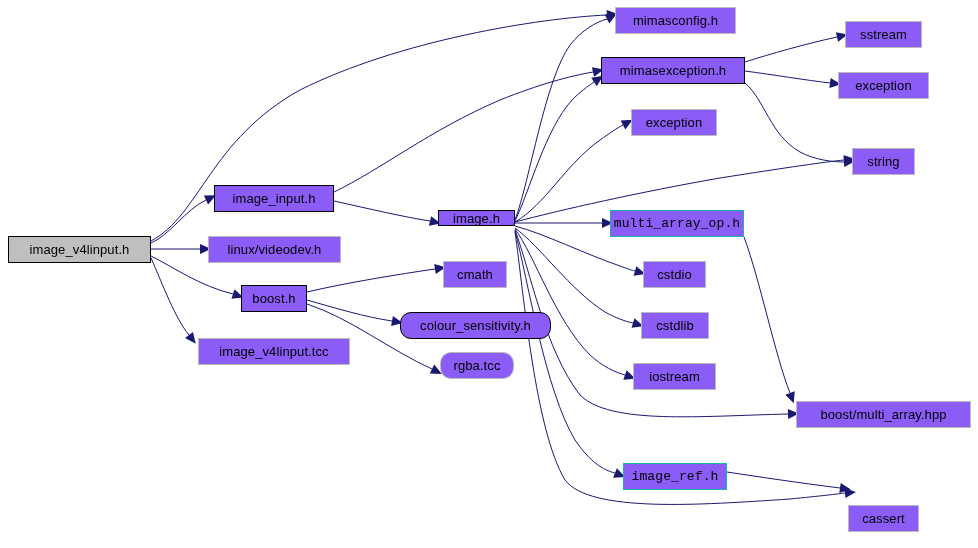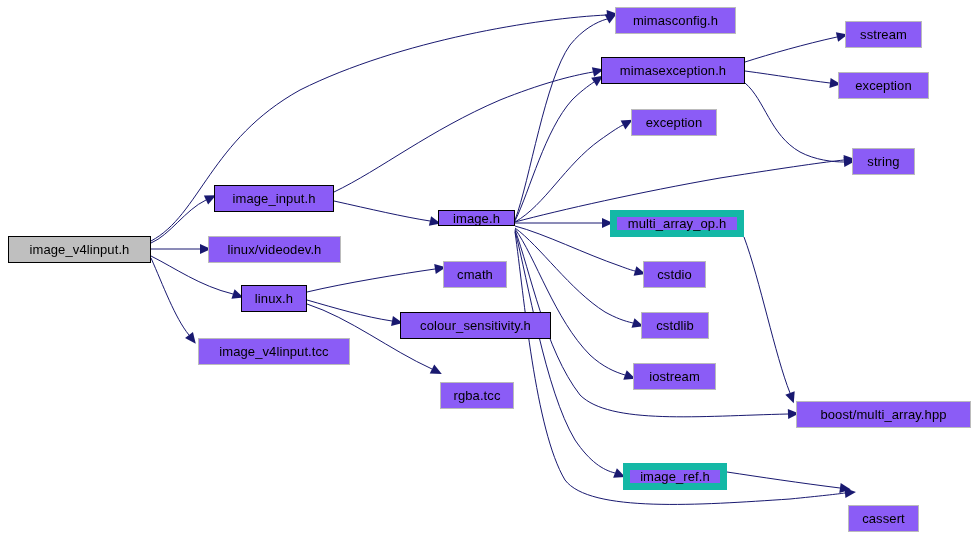--- a/index.html
+++ b/index.html
@@ -34,21 +34,21 @@
     white-space: nowrap;
     font-size: 13px;
     line-height: 1;
     letter-spacing: 0.1px;
     color: #000000;
     background: #8b5cf6;
     border: 1px solid #bbbbbb;
     z-index: 5;
   }
   .node.black   { border: 1px solid #000000; }
-  .node.red     { border: 7px solid #14b8a6; }
+  .node.red     { border: 1px solid #14b8a6; font-family: Liberation Mono, monospace; }
   .node.current {
     border: 1px solid #000000;
     background: #bfbfbf;
   }
 </style>
 </head>
 <body>
 
 <div id="graph">
 
@@ -115,35 +115,35 @@
       <div class="node current" style="left: 8px; top: 236px; width: 143px; height: 27px;">
         <span>image_v4linput.h</span>
       </div>
       <div class="node black" style="left: 214px; top: 185px; width: 120px; height: 27px;">
         <span>image_input.h</span>
       </div>
       <div class="node " style="left: 208px; top: 236px; width: 133px; height: 27px;">
         <span>linux/videodev.h</span>
       </div>
       <div class="node black" style="left: 241px; top: 285px; width: 66px; height: 27px;">
-        <span>linux.h</span>
+        <span>boost.h</span>
       </div>
       <div class="node " style="left: 198px; top: 338px; width: 152px; height: 27px; text-align: center;">
         <span>image_v4linput.tcc</span>
       </div>
       <div class="node black" style="left: 438px; top: 210px; width: 77px; height: 16px;">
         <span>image.h</span>
       </div>
       <div class="node " style="left: 443px; top: 261px; width: 64px; height: 27px;">
         <span>cmath</span>
       </div>
-      <div class="node black" style="left: 400px; top: 312px; width: 151px; height: 27px;">
+      <div class="node black" style="left: 400px; top: 312px; width: 151px; height: 27px; border-radius: 11px;">
         <span>colour_sensitivity.h</span>
       </div>
-      <div class="node " style="left: 440px; top: 382px; width: 74px; height: 27px;">
+      <div class="node " style="left: 440px; top: 352px; width: 74px; height: 27px; border-radius: 11px;">
         <span>rgba.tcc</span>
       </div>
       <div class="node " style="left: 615px; top: 7px; width: 121px; height: 27px;">
         <span>mimasconfig.h</span>
       </div>
       <div class="node black" style="left: 601px; top: 57px; width: 144px; height: 27px;">
         <span>mimasexception.h</span>
       </div>
       <div class="node " style="left: 631px; top: 109px; width: 86px; height: 27px;">
         <span>exception</span>

